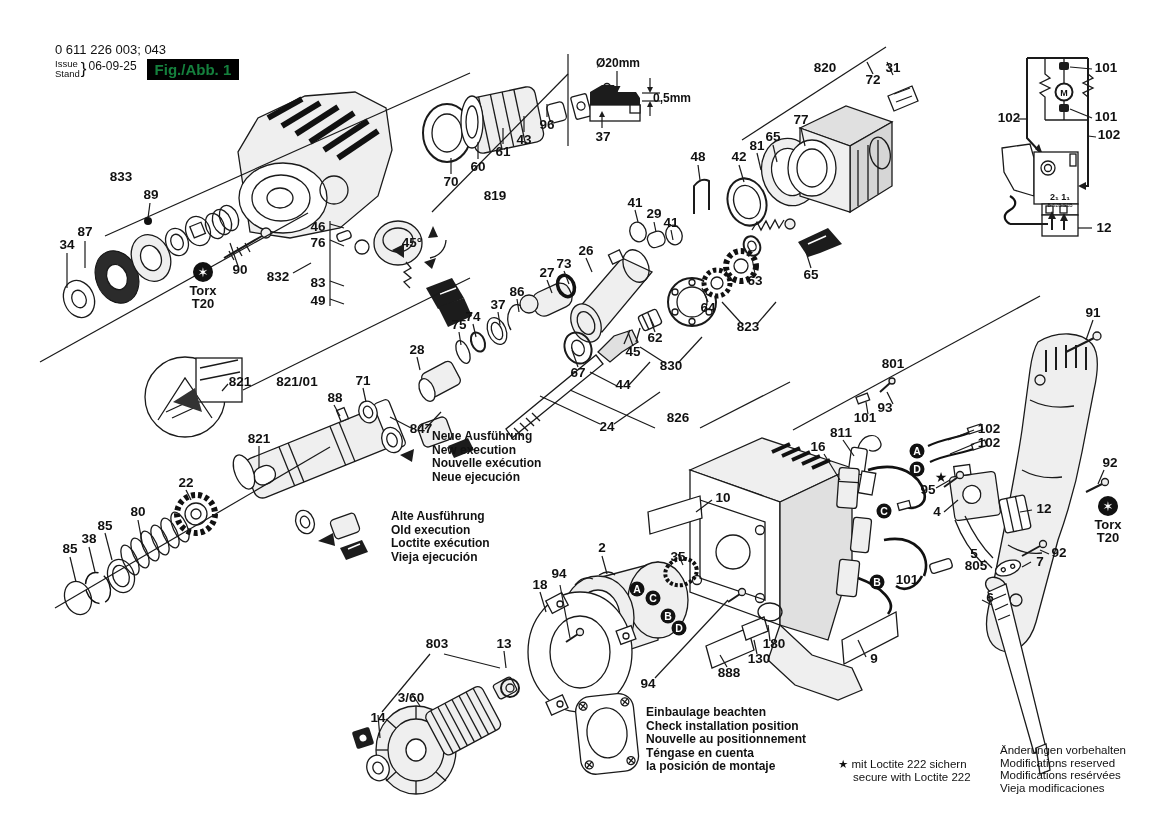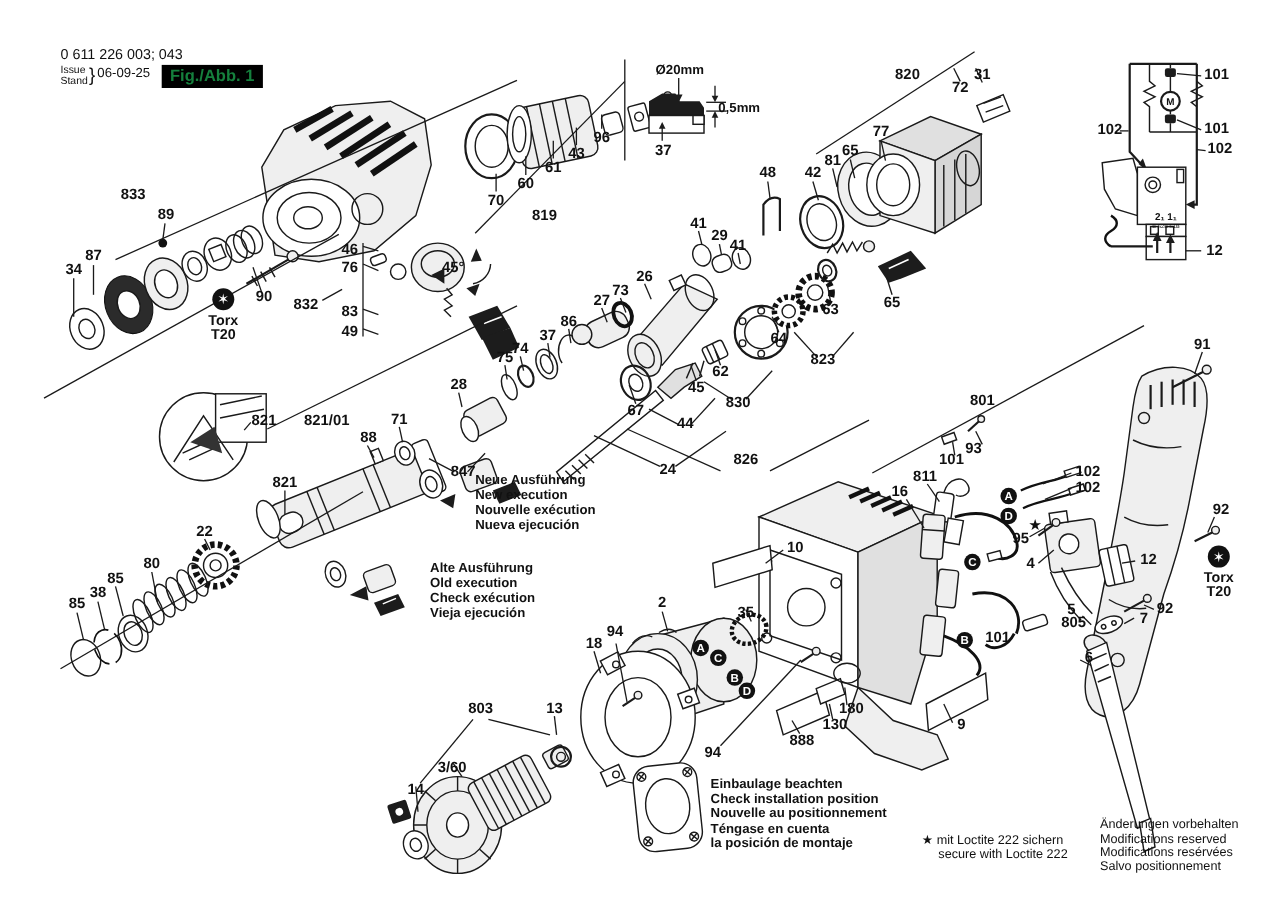--- a/index.html
+++ b/index.html
@@ -786,43 +786,43 @@
     <div class="brace">}</div>
     <div class="date">06-09-25</div>
     <div class="figbox">Fig./Abb. 1</div>
   </div>
 </div>
 
 <div class="abs note" style="left:432px;top:430px;">
   <div>Neue Ausführung</div>
   <div>New execution</div>
   <div>Nouvelle exécution</div>
-  <div>Nueva ejecución</div>
+  <div>Neue ejecución</div>
 </div>
 
 <div class="abs note" style="left:391px;top:510px;">
   <div>Alte Ausführung</div>
   <div>Old execution</div>
-  <div>Check exécution</div>
+  <div>Loctite exécution</div>
   <div>Vieja ejecución</div>
 </div>
 
 <div class="abs note" style="left:646px;top:706px;">
   <div>Einbaulage beachten</div>
   <div>Check installation position</div>
   <div>Nouvelle au positionnement</div>
   <div>Téngase en cuenta</div>
   <div>la posición de montaje</div>
 </div>
 
 <div class="abs note-plain" style="left:838px;top:758px;">
   <div>★ mit Loctite 222 sichern</div>
   <div class="indent">secure with Loctite 222</div>
 </div>
 
 <div class="abs note-plain" style="left:1000px;top:744px;">
   <div>Änderungen vorbehalten</div>
   <div>Modifications reserved</div>
   <div>Modifications resérvées</div>
-  <div>Salvo positionnement</div>
+  <div>Vieja modificaciones</div>
 </div>
 
 </div>
 
 </body></html>

